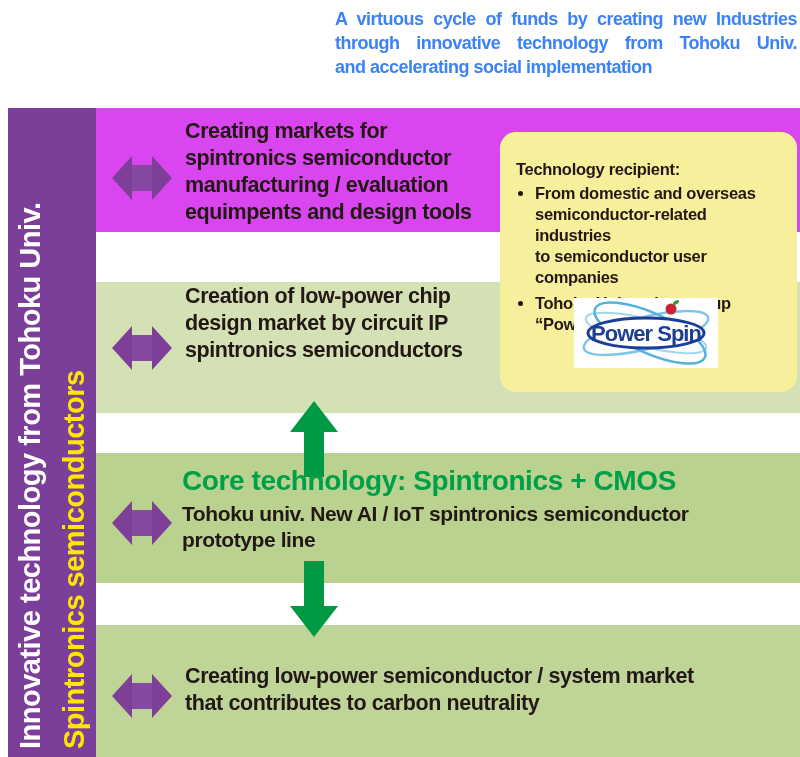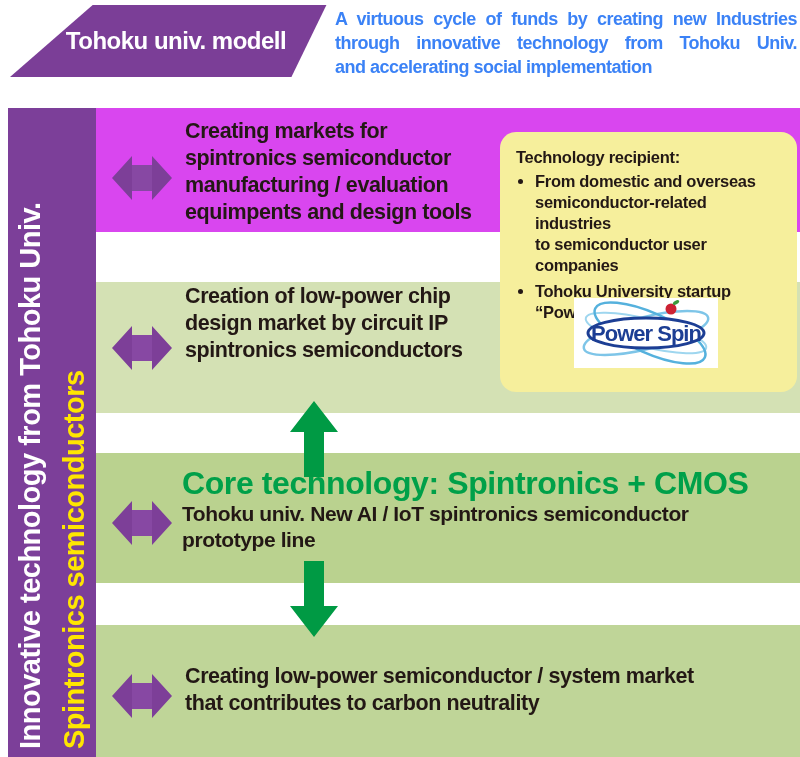--- a/index.html
+++ b/index.html
@@ -53,21 +53,21 @@
     position:absolute;left:89px;
     font-weight:bold;font-size:21.5px;line-height:27px;letter-spacing:-0.4px;
     color:#231815;white-space:nowrap;
   }
   .band1 .band-text{top:10px;}
   .band2 .band-text{top:1px;}
   .band4 .band-text{top:38px;}
 
   .core-head{
     position:absolute;left:86px;top:12px;
-    font-weight:bold;font-size:32px;letter-spacing:-0.4px;
+    font-weight:bold;font-size:28px;letter-spacing:-0.4px;
     color:#00a049;white-space:nowrap;
   }
   .core-sub{
     position:absolute;left:86px;top:48px;
     font-weight:bold;font-size:21px;line-height:26px;letter-spacing:-0.4px;
     color:#231815;white-space:nowrap;
   }
 
   .harrow{position:absolute;left:16px;width:60px;height:52px;}
   .band1 .harrow{top:44px;}
@@ -76,21 +76,21 @@
   .band4 .harrow{top:45px;}
 
   .varrow{position:absolute;width:48px;height:76px;left:290px;}
   .varrow.up{top:401px;}
   .varrow.down{top:561px;}
 
   
   .recipient{
     position:absolute;left:500px;top:132px;width:297px;height:260px;
     background:#f6ef9c;border-radius:16px;box-sizing:border-box;
-    padding:16px 14px 0 16px;
+    padding:28px 14px 0 16px;
   }
   .recipient .title{
     font-weight:bold;font-size:16.5px;letter-spacing:-0.3px;margin-bottom:4px;
   }
   .recipient ul{
     margin:0;padding-left:19px;
   }
   .recipient li{
     font-weight:bold;font-size:16.5px;line-height:21px;letter-spacing:-0.3px;
     margin-bottom:5px;
@@ -98,23 +98,20 @@
   .logo{
     position:absolute;left:74px;top:166px;width:144px;height:70px;
     background:#ffffff;
   }
 </style>
 </head>
 <body>
 
 <div class="stage">
 
-  <div class="badge">
-    <span>Tohoku univ. modell</span>
-  </div>
 
   <div class="tagline">
     <div class="j">A virtuous cycle of funds by creating new Industries</div>
     <div class="j">through innovative technology from Tohoku Univ.</div>
     <div>and accelerating social implementation</div>
   </div>
 
   <div class="sidebar">
     <div class="vtext w">Innovative technology from Tohoku Univ.</div>
     <div class="vtext y">Spintronics semiconductors</div>

